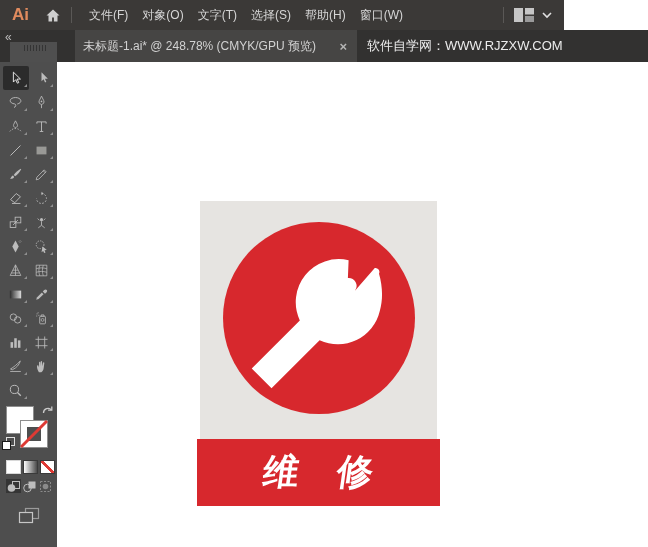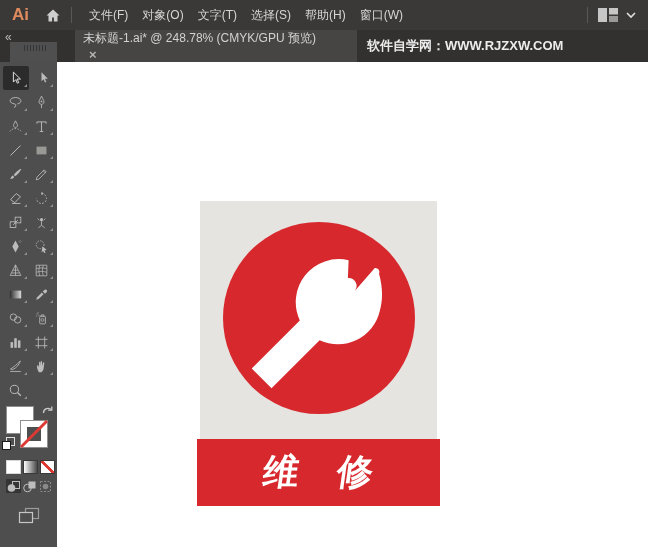--- a/index.html
+++ b/index.html
@@ -2,40 +2,40 @@
 <html style="--sign-red: #d7282d; --sign-gray: #e6e4e1; --sign-white: #ffffff;"><head>
 <meta charset="utf-8">
 <style>
   * { box-sizing: border-box; }
   html,body { margin:0; padding:0; }
   body {
     width:648px; height:547px; position:relative; overflow:hidden;
     font-family:"Liberation Sans", sans-serif; background:#fff;
   }
   
-  .menubar { position:absolute; left:0; top:0; width:648px; height:30px;
+  .menubar { position:absolute; left:0; top:0; width:564px; height:30px;
     background:#3b3937; display:flex; align-items:center; color:#d6d6d6; font-size:12px; }
   .ai-logo { color:#e08b5e; font-weight:bold; font-size:17px; margin-left:12px; }
   .home-btn { margin-left:16px; display:flex; align-items:center; }
   .vdiv { width:1px; height:16px; background:#5a5856; margin:0 10px; }
   .menu-item { padding:8px 7px; line-height:30px; white-space:nowrap; cursor:default; }
   .mb-spacer { flex:1; }
   .ws-btn { display:flex; align-items:center; gap:8px; margin-right:12px; }
   
   .tabbar { position:absolute; left:0; top:30px; width:648px; height:32px; background:#323130; }
   .collapse-btn { position:absolute; left:5px; top:1px; color:#bdbdbd; font-size:12px; line-height:12px; }
   .grip-box { position:absolute; left:10px; top:12px; width:47px; height:20px; background:#4f4f4f; }
   .grip-ticks { position:absolute; left:14px; top:3px; width:23px; height:6px;
     background:repeating-linear-gradient(90deg,#343434 0 1px,transparent 1px 3px); }
   .doc-tab { position:absolute; left:75px; top:0; width:282px; height:32px; background:#464544;
-    display:flex; padding:0 10px 0 8px; color:#d2d2d2; font-size:12px;flex-direction:column; }
+    display:flex; align-items:center; padding:0 10px 0 8px; color:#d2d2d2; font-size:12px; }
   .tab-title { flex:1; white-space:nowrap; overflow:hidden; }
   .tab-close { color:#b5b5b5; font-size:13px; margin-left:6px; font-weight:bold; }
   .site-text { position:absolute; left:367px; top:0; line-height:32px; color:#ececec;
-    font-size:13px; font-weight:bold; white-space:nowrap; }
+    font-size:13px; font-weight:normal; white-space:nowrap; }
   
   .toolpanel { position:absolute; left:0; top:62px; width:57px; height:485px; background:#4e4e4e; }
   .tools { display:grid; grid-template-columns:26px 26px; justify-content:center; padding-top:4px; }
   .tool { width:26px; height:24px; display:flex; align-items:center; justify-content:center;
     position:relative; color:#bcbcbc; }
   .tool.selected { background:#2b2b2b; color:#ededed; border-radius:2px; }
   .tool::after { content:""; position:absolute; right:2px; bottom:3px;
     border-left:3px solid transparent; border-bottom:3px solid #8f8f8f; }
   .tool svg { width:17px; height:17px; }
   

